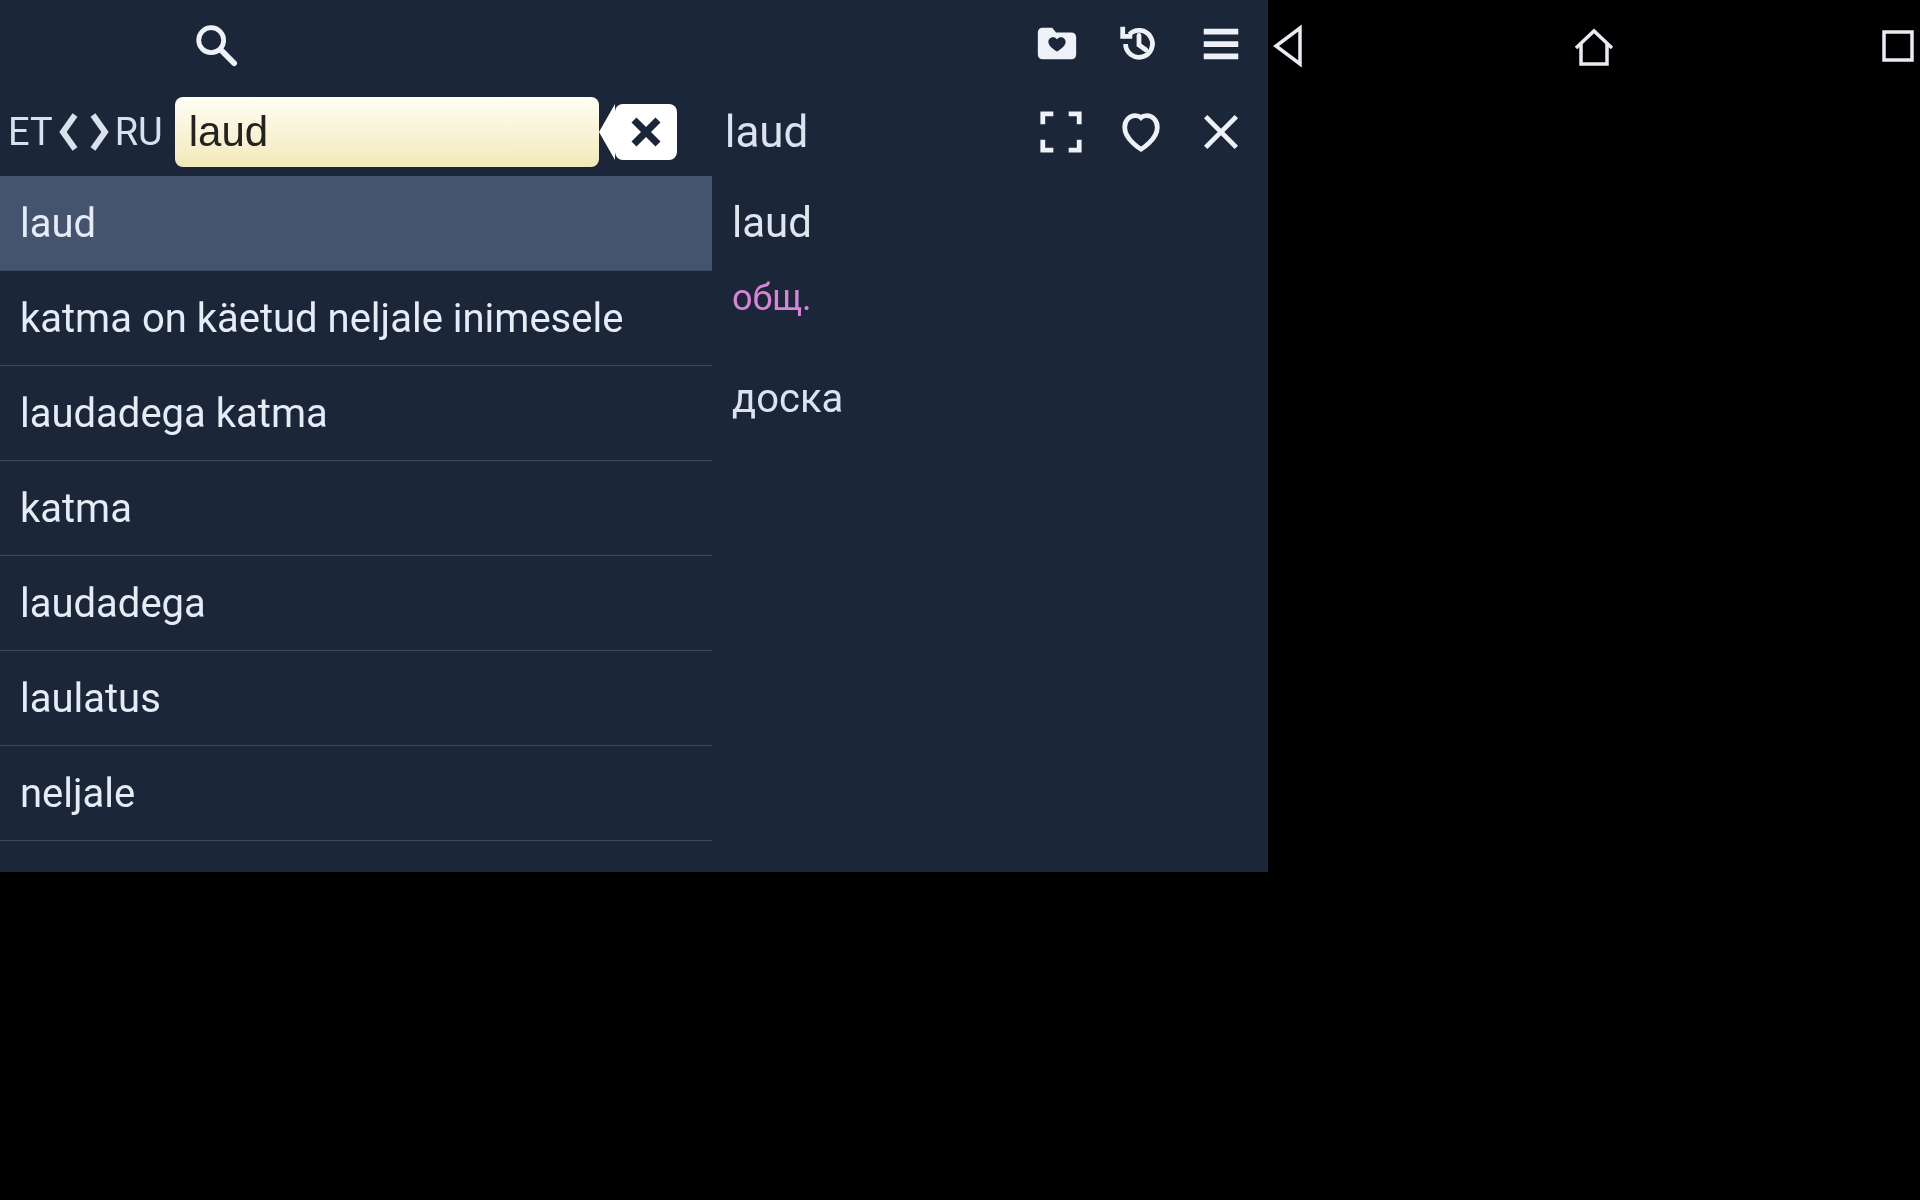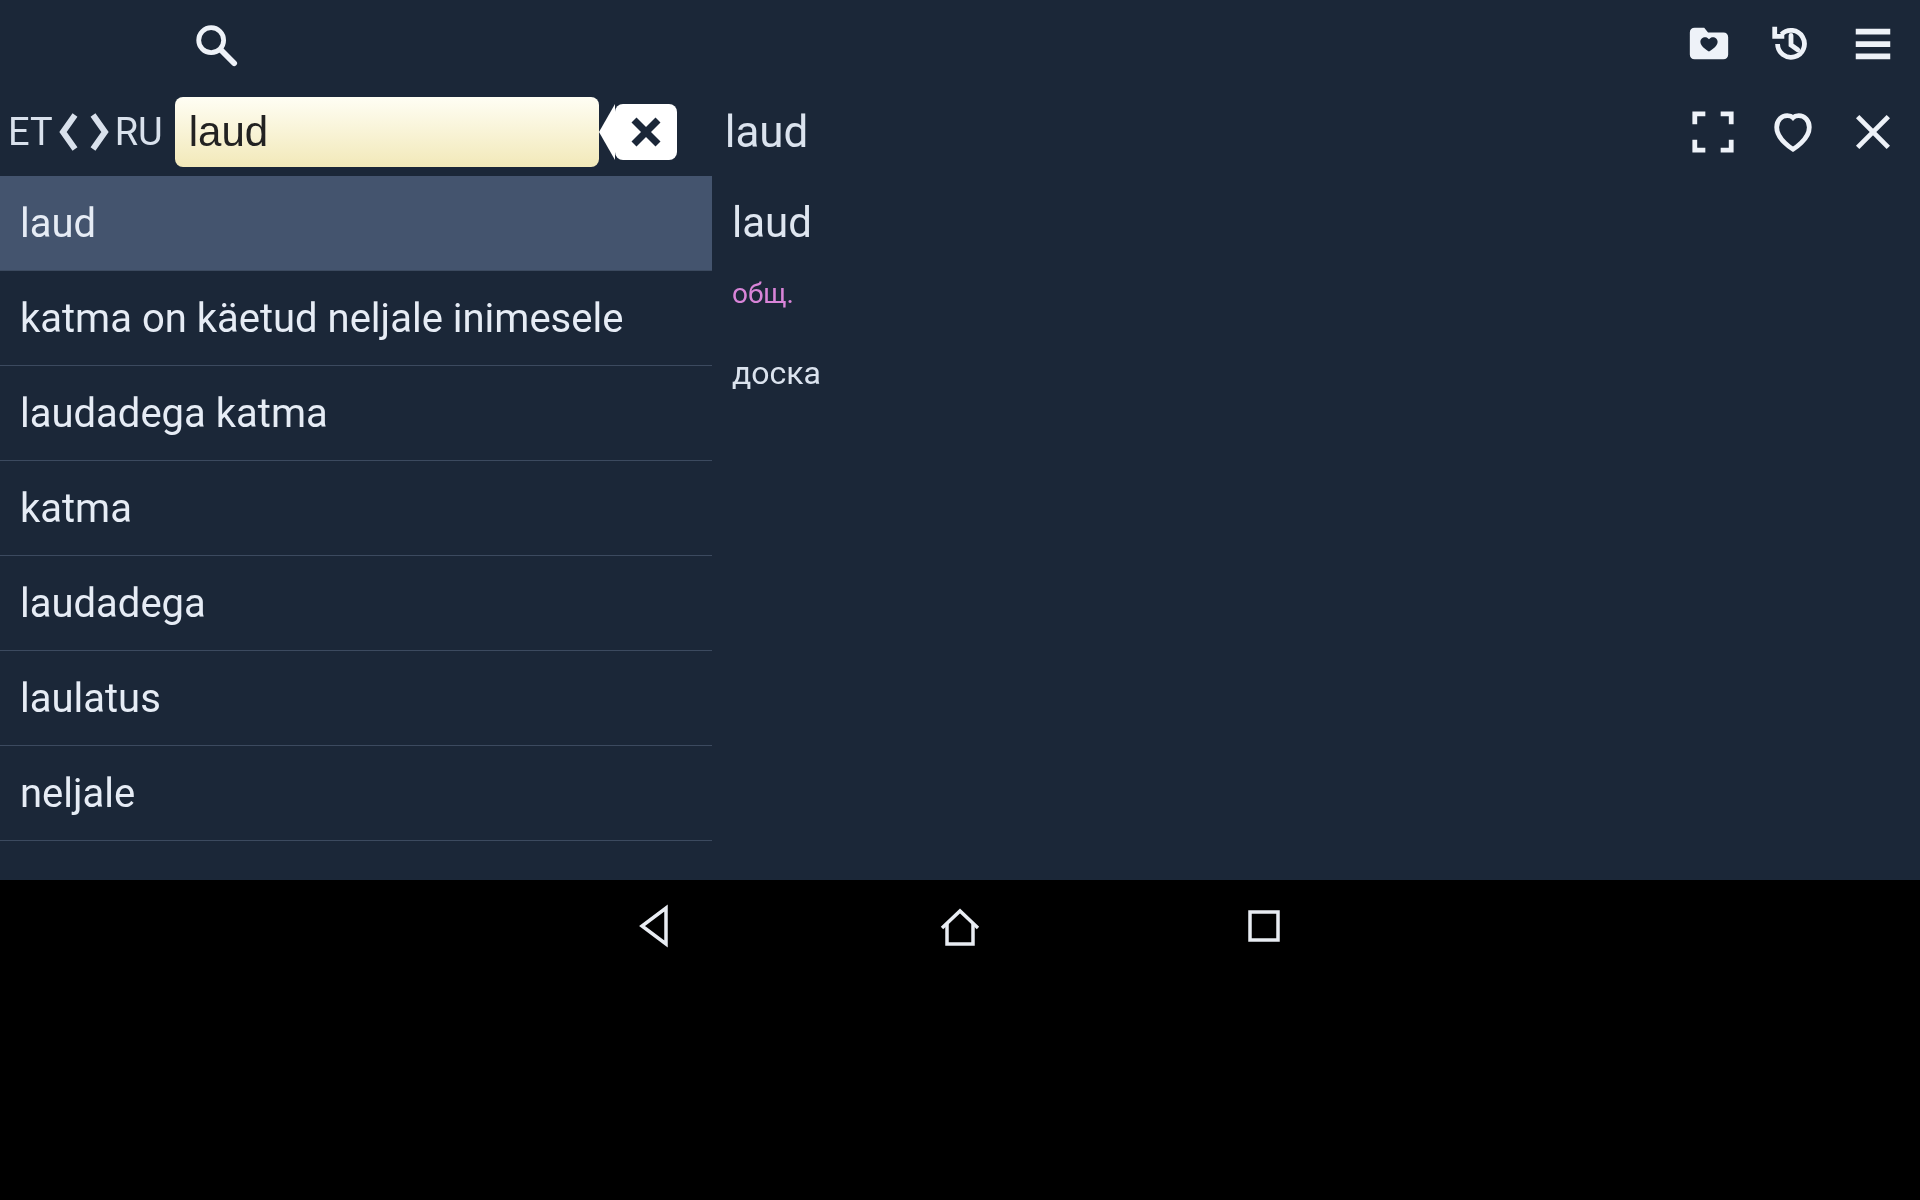--- a/index.html
+++ b/index.html
@@ -1,17 +1,17 @@
 <!DOCTYPE html>
 <html><head>
 <meta charset="utf-8">
 <style>
   * { margin:0; padding:0; box-sizing:border-box; }
   html,body { width:1920px; height:1200px; overflow:hidden; font-family:Roboto,Arial,sans-serif; background:#000; }
-  .screen { width:1920px; height:976px; display:flex; flex-direction:column; }
+  .screen { width:1920px; height:872px; display:flex; flex-direction:row; }
   .app { flex:1; background:#1b2738; color:#e8ecf2; display:flex; flex-direction:column; }
   
   .topbar { height:88px; display:flex; align-items:center; padding:0 18px; }
   .topbar .search-icon { margin-left:168px; }
   .topbar .spacer { flex:1; }
   .icon { width:58px; height:58px; display:flex; align-items:center; justify-content:center; }
   .icon svg { width:46px; height:46px; fill:#eef2f8; stroke:#eef2f8; }
   .topbar .icon + .icon { margin-left:24px; }
   
   .searchbar { height:88px; display:flex; align-items:center; padding:0 18px 0 6px; }
@@ -32,22 +32,22 @@
   .searchbar .spacer { flex:1; }
   .searchbar .icon + .icon { margin-left:22px; }
   
   .body { flex:1; display:flex; min-height:0; }
   .list { width:712px; overflow:hidden; }
   .row { height:95px; display:flex; align-items:center; padding:0 20px;
          border-bottom:1px solid #3c4a5f; font-size:40px; color:#e6ecf5; }
   .row.selected { background:#44546e; }
   .defpane { flex:1; padding:16px 20px; font-size:40px; color:#dfe6f0; }
   .def-head { font-size:42px; margin-bottom:30px; margin-top:6px; }
-  .def-tag  { color:#d884d8; margin:28px 0 44px; font-size:28px; }
-  .def-body { font-size:32px; color:#dbe3ee; }
+  .def-tag  { color:#d884d8; margin:28px 0 56px; font-size:36px; }
+  .def-body { font-size:40px; color:#dbe3ee; }
   
   .navbar { height:96px; background:#000; display:flex; align-items:center; justify-content:center; gap:260px; }
   .navbar .nav svg { width:44px; height:44px; fill:none; stroke:#e8ecf2; stroke-width:3.5; }
 </style>
 </head>
 <body>
 
 <div class="screen">
   <div class="app">
 

